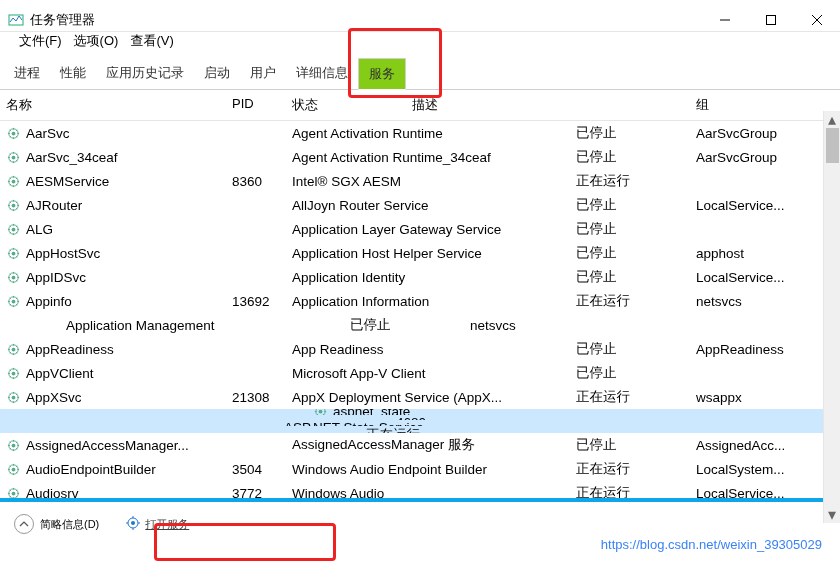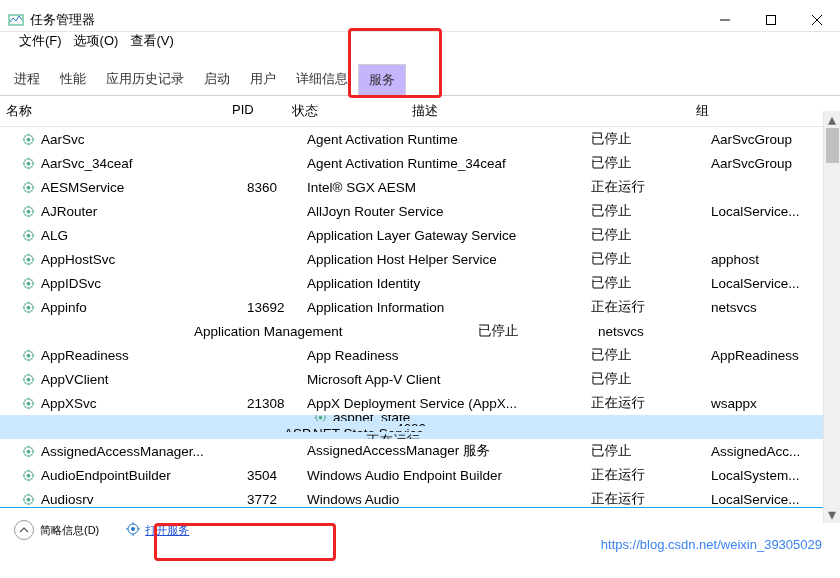--- a/index.html
+++ b/index.html
@@ -8,48 +8,48 @@
     .titlebar { height: 32px; display: flex; align-items: center; padding: 8px 0 0 8px; border-bottom: 1px solid #e5e5e5; }
     .title-icon { width: 16px; height: 16px; margin-right: 6px; }
     .title-text { font-size: 13px; flex: 1; }
     .win-btns { display: flex; height: 100%; }
     .win-btn { width: 46px; height: 100%; display: flex; align-items: center; justify-content: center; font-size: 13px; }
     .win-btn svg { width: 10px; height: 10px; }
 
     .menubar { height: 26px; display: flex; align-items: flex-start; padding: 0 19px; font-size: 13px; gap: 12px; }
     .menu-item { cursor: pointer; }
 
-    .tabbar { display: flex; border-bottom: 1px solid #d0d0d0; padding-left: 4px; margin-top: 6px; font-size: 13px; position: relative; }
+    .tabbar { display: flex; border-bottom: 1px solid #d0d0d0; padding-left: 4px; margin-top: 0; font-size: 13px; position: relative; }
     .tab { padding: 6px 10px 6px; cursor: pointer; color: #333; }
-    .tab.active { border: 1px solid #d0d0d0; border-bottom: 1px solid #fff; background: #c4b5fd; margin-bottom: -1px; }
+    .tab.active { border: 1px solid #d0d0d0; border-bottom: 1px solid #fff; background: #84cc16; margin-bottom: -1px; }
 
     .highlight-tab { position: absolute; border: 3px solid #e22; border-radius: 4px; pointer-events: none; }
     .hl-top { left: 348px; top: 28px; width: 94px; height: 70px; }
     .hl-bottom { left: 154px; top: 523px; width: 182px; height: 38px; }
 
-    .table-wrap { height: 412px; overflow-y: hidden; border-bottom: 1px solid #0ea5e9; position: relative; }
+    .table-wrap { height: 412px; overflow-y: hidden; border-bottom: 4px solid #0ea5e9; position: relative; }
     .thead { display: flex; border-bottom: 1px solid #e5e5e5; font-size: 13px; padding: 6px 0; }
     .th, .td { padding-left: 6px; overflow: hidden; white-space: nowrap; text-overflow: ellipsis; }
     .col-name { width: 226px; display: flex; align-items: center; }
     .col-pid { width: 60px; text-align: left; }
     .col-desc { width: 284px; }
     .col-status { width: 120px; }
     .col-group { width: 120px; }
     .th { font-weight: normal; }
 
     .tbody { font-size: 13.5px; }
-    .tr { display: flex; height: 24px; align-items: center; justify-content: center; }
+    .tr { display: flex; height: 24px; align-items: center; }
     .tr.selected { background: #cce8ff; flex-direction: column; }
     .svc-icon { width: 15px; height: 15px; margin-right: 5px; flex-shrink: 0; }
 
     .footer { height: 44px; display: flex; align-items: center; padding: 0 14px; gap: 26px; font-size: 11px; }
     .collapse-btn { display: flex; align-items: center; gap: 6px; cursor: pointer; }
     .collapse-btn .circle { width: 20px; height: 20px; border: 1px solid #999; border-radius: 50%; display: flex; align-items: center; justify-content: center; }
     .circle svg { width: 10px; height: 10px; }
-    .open-svc { display: flex; align-items: center; gap: 4px; color: #1d4ed8; cursor: pointer; justify-content: flex-end; }
+    .open-svc { display: flex; align-items: center; gap: 4px; color: #404040; cursor: pointer; justify-content: flex-end; }
     .open-svc span { text-decoration: underline; }
 
     .watermark { position: absolute; right: 18px; bottom: 26px; color: #3b82f6; font-size: 13px; pointer-events: none; font-family: sans-serif; }
 
     .scrollbar { position: absolute; right: 0; top: 111px; width: 17px; height: 412px; background: #f0f0f0; border-left: 1px solid #e5e5e5; }
     .scroll-arrow { height: 17px; display: flex; align-items: center; justify-content: center; color: #666; }
     .scroll-thumb { position: absolute; top: 17px; left: 2px; width: 13px; height: 35px; background: #c0c0c0; }
   </style>
 </head>
 <body>

